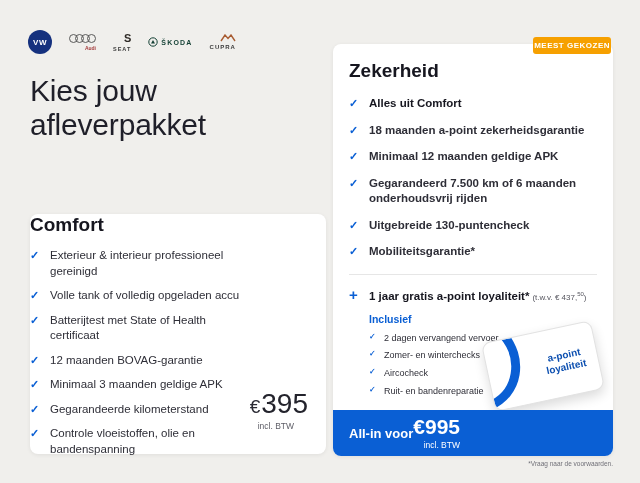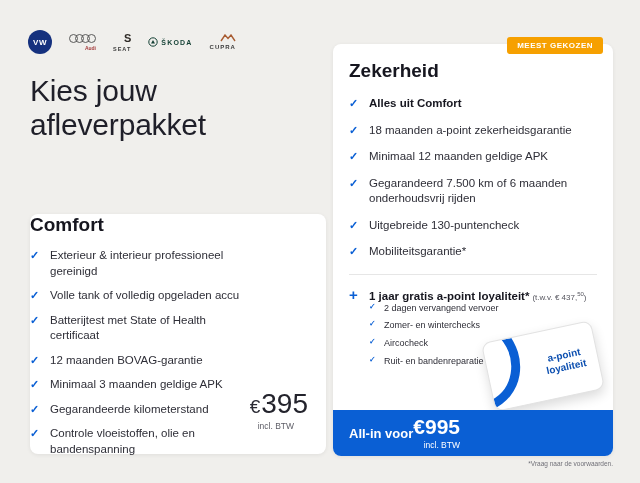--- a/index.html
+++ b/index.html
@@ -51,24 +51,24 @@
   .card-comfort{left:30px;top:168px;width:296px;height:240px;display:flex;flex-direction:column;margin-top:46px;}
   .comfort-list{margin-top:12px;gap:9px;}
   .comfort-list .row-text{max-width:200px;}
   .price-block{position:absolute;bottom:23px;right:18px;text-align:center;}
   .price-line{font-size:28px;color:#23232c;font-weight:400;line-height:1;}
   .price-line .cur{font-size:19px;margin-right:1px;color:#2c2c35;}
   .price-suffix{font-size:8.5px;color:#5d5d66;margin-top:3px;padding-right:6px;}
 
   
   .card-zeker{left:333px;top:44px;width:280px;height:412px;padding:16px 16px 56px 16px;}
-  .badge{position:absolute;top:-7px;right:10px;background:var(--badge-orange);color:#fff;
-    font-size:8px;font-weight:700;letter-spacing:.5px;padding:4px 10px;border-radius:3px;}
+  .badge{position:absolute;top:-7px;right:2px;background:var(--badge-orange);color:#fff;
+    font-size:8px;font-weight:700;letter-spacing:.5px;padding:4px 1px;border-radius:3px;}
   .zeker-list{margin-top:14px;gap:11px;}
-  .zeker-list .row-text{max-width:218px;}
+  .zeker-list .row-text{max-width:218px;font-weight:bold;}
   .divider{border-top:1px solid #e6e6e6;margin:14px 0 12px;}
 
   .loyalty{position:relative;}
   .loyalty-head{display:flex;gap:8px;align-items:baseline;}
   .plus{color:var(--accent-blue);font-size:15px;font-weight:700;flex:0 0 12px;line-height:1;}
   .loyalty-title{font-size:11.5px;font-weight:700;color:#16161f;}
   .loyalty-value{font-size:8px;color:#55555e;font-weight:400;margin-left:3px;}
   .loyalty-value sup{font-size:6px;}
   .inclusief{margin:11px 0 7px 20px;color:var(--accent-blue);font-size:10.5px;font-weight:700;}
   .sub-list{margin-left:20px;display:flex;flex-direction:column;gap:5.5px;width:150px;}
@@ -217,20 +217,21 @@
         </div>
       </div>
 
     <div class="divider"></div>
 
     <div class="loyalty">
       <div class="loyalty-head">
         <span class="plus">+</span>
         <span class="loyalty-title"><span>1 jaar gratis a-point loyaliteit*</span><span class="loyalty-value"><span>(t.w.v. € 437,</span><sup>50</sup><span>)</span></span></span>
       </div>
+      <div class="inclusief">Inclusief</div>
       <div class="check-list sub-list">
 
           <div class="check-row">
             <span class="check">✓</span>
             <span class="row-text">2 dagen vervangend vervoer</span>
           </div>
 
           <div class="check-row">
             <span class="check">✓</span>
             <span class="row-text">Zomer- en winterchecks</span>

